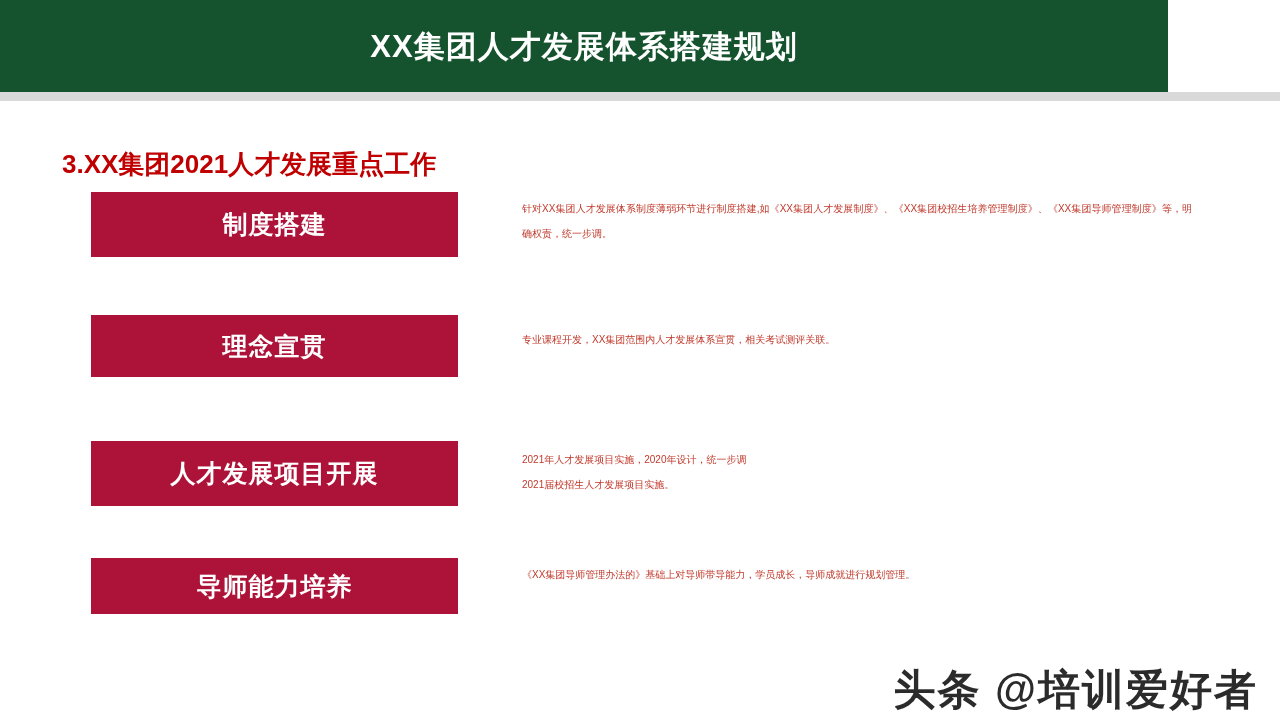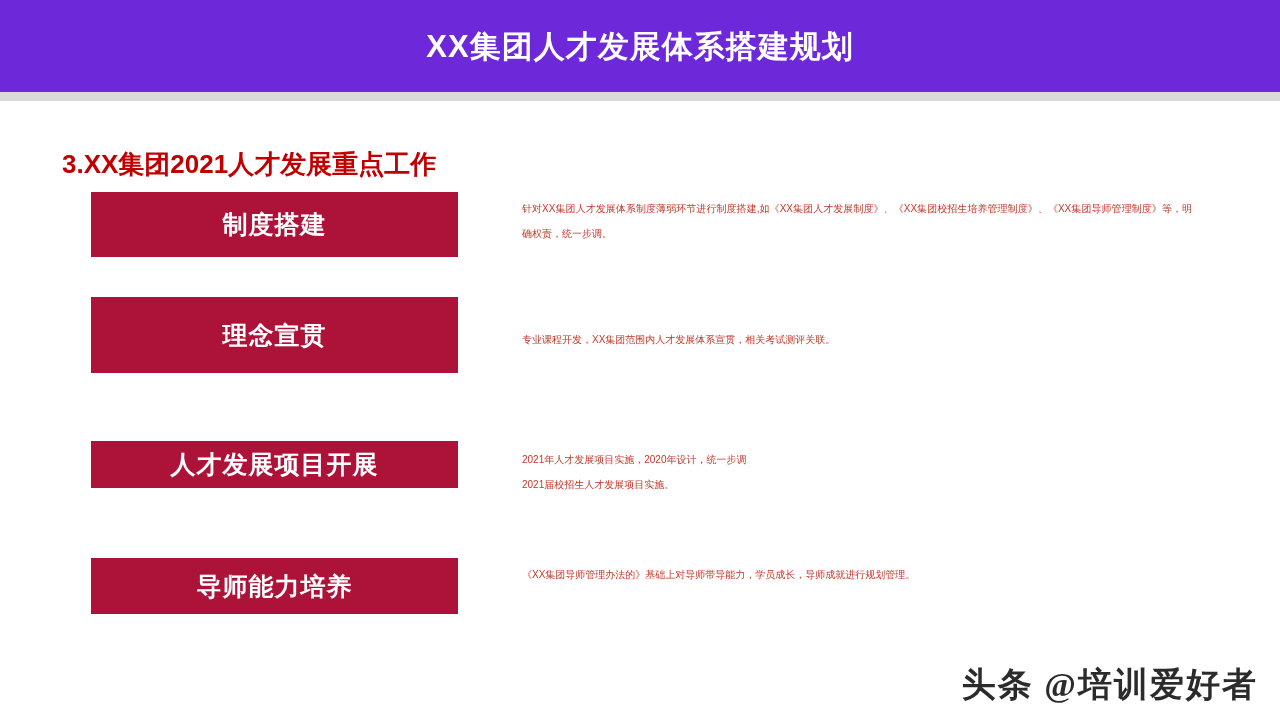--- a/index.html
+++ b/index.html
@@ -13,23 +13,23 @@
     font-family: "Liberation Sans", "DejaVu Sans", sans-serif;
     overflow: hidden;
     position: relative;
   }
 
   
   .header-bar {
     position: absolute;
     left: 0;
     top: 0;
-    width: 1280px;
+    width: 1168px;
     height: 92px;
-    background: #6d28d9;
+    background: #14532d;
     display: flex;
     align-items: center;
     justify-content: center;
     box-sizing: border-box;
   }
   .header-title {
     color: #ffffff;
     font-size: 31px;
     font-weight: bold;
     letter-spacing: 1px;
@@ -95,42 +95,41 @@
     line-height: 25px;
     box-sizing: border-box;
     text-align: justify;
   }
   .row-desc .ln { display: block; }
 
   
   .row-1 .row-label { top: 192px; height: 65px; }
   .row-1 .row-desc  { top: 196px; }
 
-  .row-2 .row-label { top: 297px; height: 76px; }
+  .row-2 .row-label { top: 315px; height: 62px; }
   .row-2 .row-desc  { top: 327px; }
 
-  .row-3 .row-label { top: 441px; height: 47px; }
+  .row-3 .row-label { top: 441px; height: 65px; }
   .row-3 .row-desc  { top: 447px; }
 
   .row-4 .row-label { top: 558px; height: 56px; }
   .row-4 .row-desc  { top: 562px; }
 
   
   .watermark {
     position: absolute;
     right: 22px;
     top: 662px;
-    font-size: 34px;
+    font-size: 42px;
     font-weight: bold;
     color: #1a1a1a;
     letter-spacing: 2px;
     opacity: 0.92;
     text-shadow: 1px 1px 0 rgba(255,255,255,0.9);
     white-space: nowrap;
-    font-family: Liberation Serif, serif;
   }
 </style>
 </head>
 <body>
 
 <div class="header-bar">
   <div class="header-title">XX集团人才发展体系搭建规划</div>
 </div>
 <div class="header-underline"></div>
 

